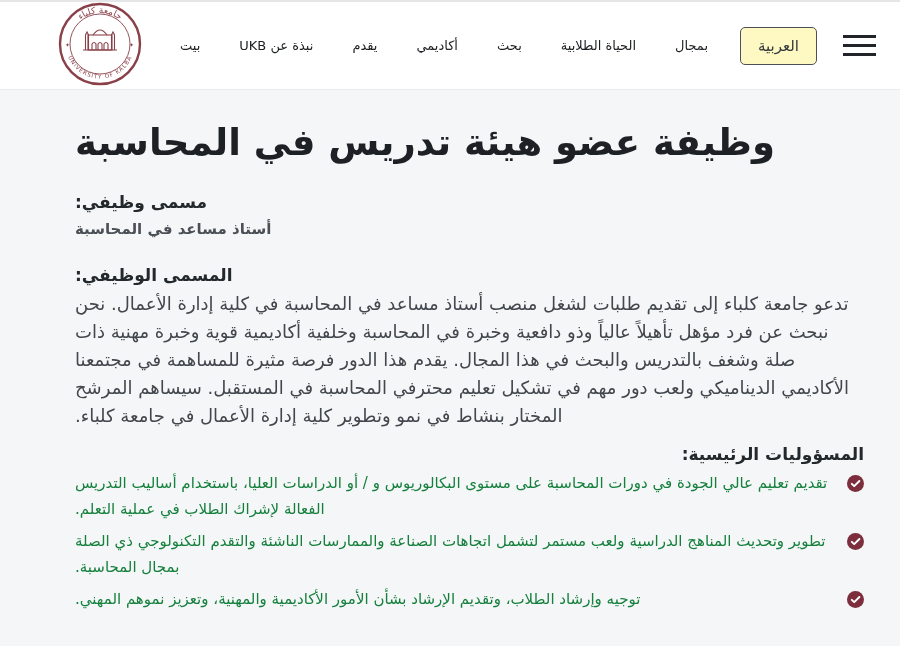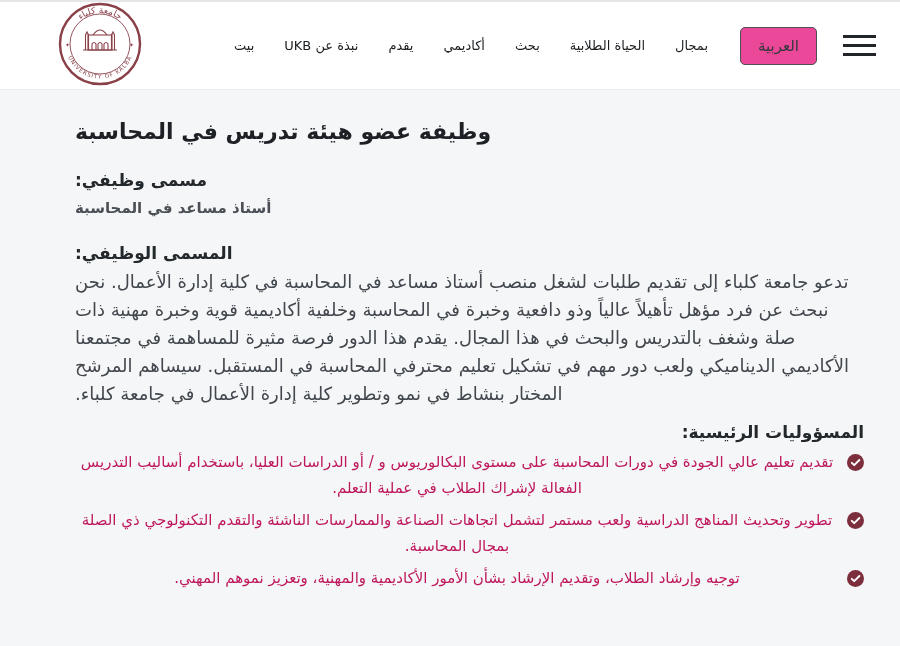--- a/index.html
+++ b/index.html
@@ -11,59 +11,59 @@
   }
   .top-strip{height:2px;background:#e4e6e7;}
   
   .header{
     height:88px;background:#ffffff;
     display:flex;align-items:center;direction:ltr;
     border-bottom:1px solid #e9ebec;
     box-sizing:border-box;
   }
   .logo-wrap{margin-left:58px;flex:0 0 auto;cursor:pointer;}
-  .nav{display:flex;align-items:center;gap:30px;margin-left:auto;}
+  .nav{display:flex;align-items:center;gap:39px;margin-left:auto;}
   .nav-item{
     direction:rtl;font-size:13px;color:#1b1e21;cursor:pointer;white-space:nowrap;
   }
   .lang-btn{
     direction:rtl;margin-left:32px;
-    background:#ec4899;border:1px solid #4b5156;border-radius:5px;
+    background:#fef9c3;border:1px solid #4b5156;border-radius:5px;
     font-family:"DejaVu Sans",sans-serif;
     font-size:15px;color:#33383c;padding:9px 17px;cursor:pointer;
   }
   .burger{margin:0 24px 0 26px;width:33px;cursor:pointer;}
   .burger span{display:block;height:3px;background:#212529;margin:6px 0;}
   
   .main{
     direction:rtl;            
     text-align:left;          
     padding:0 18px 0 0;
     margin-left:75px;margin-right:18px;
     color:#41474d;
   }
   .page-title{
-    margin:26px 0 0;font-size:22px;line-height:1.45;
+    margin:26px 0 0;font-size:37px;line-height:1.45;
     font-weight:700;color:#1d2125;
   }
   .meta-line{margin:26px 0 0;font-size:15px;line-height:1.45;color:#3c4248;}
   .meta-line b,.ref-line b{color:#23282c;}
   .ref-line{margin:22px 0 0;font-size:15px;line-height:1.45;color:#3c4248;}
   .meta-value,.ref-value{margin-right:4px;}
   .sec-label{margin:20px 0 0;font-size:17px;font-weight:700;color:#23282c;line-height:1.45;}
   .sec-label.tight{margin-top:22px;}
   .sec-label.resp{margin-top:12px;text-align:right;}
   .job-name-value{margin:5px 0 0;font-size:15px;font-weight:700;color:#4a5056;line-height:1.45;}
   .job-desc{
     margin:2px 0 0;font-size:18px;line-height:28px;color:#41474d;
   }
   .resp-list{list-style:none;margin:4px 0 0;padding:0;}
   .resp-item{
     display:flex;align-items:flex-start;gap:8px;
-    margin:0 0 6px;font-size:15px;line-height:26px;color:#be185d;text-align:center;
+    margin:0 0 6px;font-size:15px;line-height:26px;color:#15803d;
   }
   .check-icon{flex:0 0 auto;margin-top:5px;line-height:0;}
   .resp-text{flex:1 1 auto;}
 </style>
 </head>
 <body>
 
 <div class="top-strip"></div>
 
 <header class="header">

